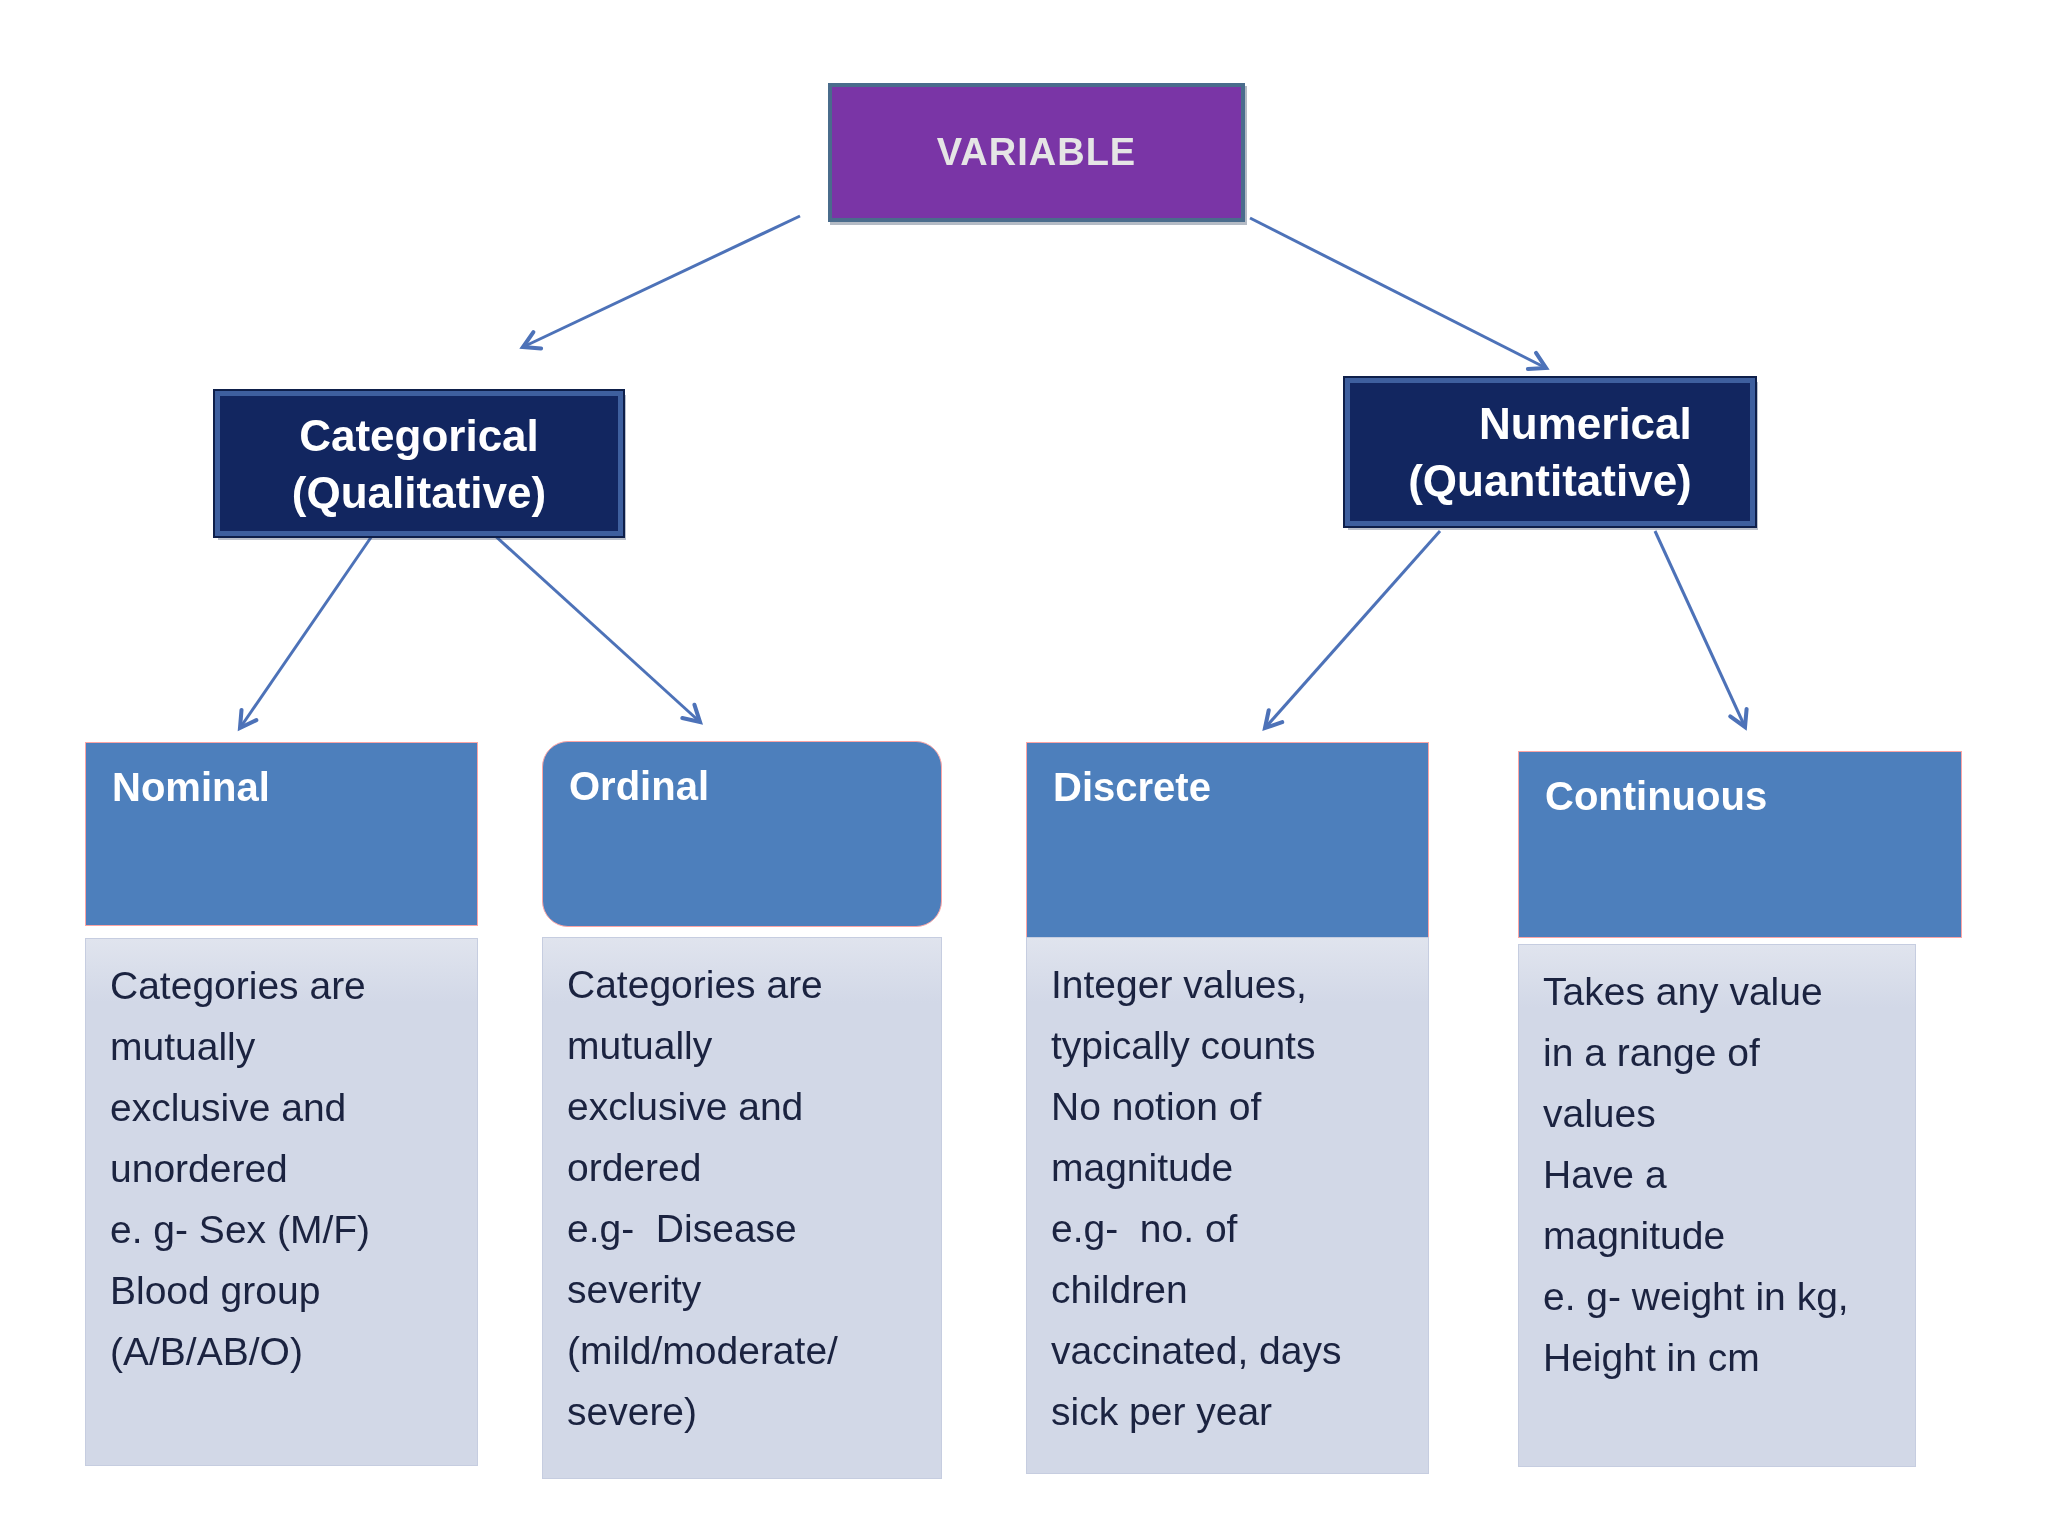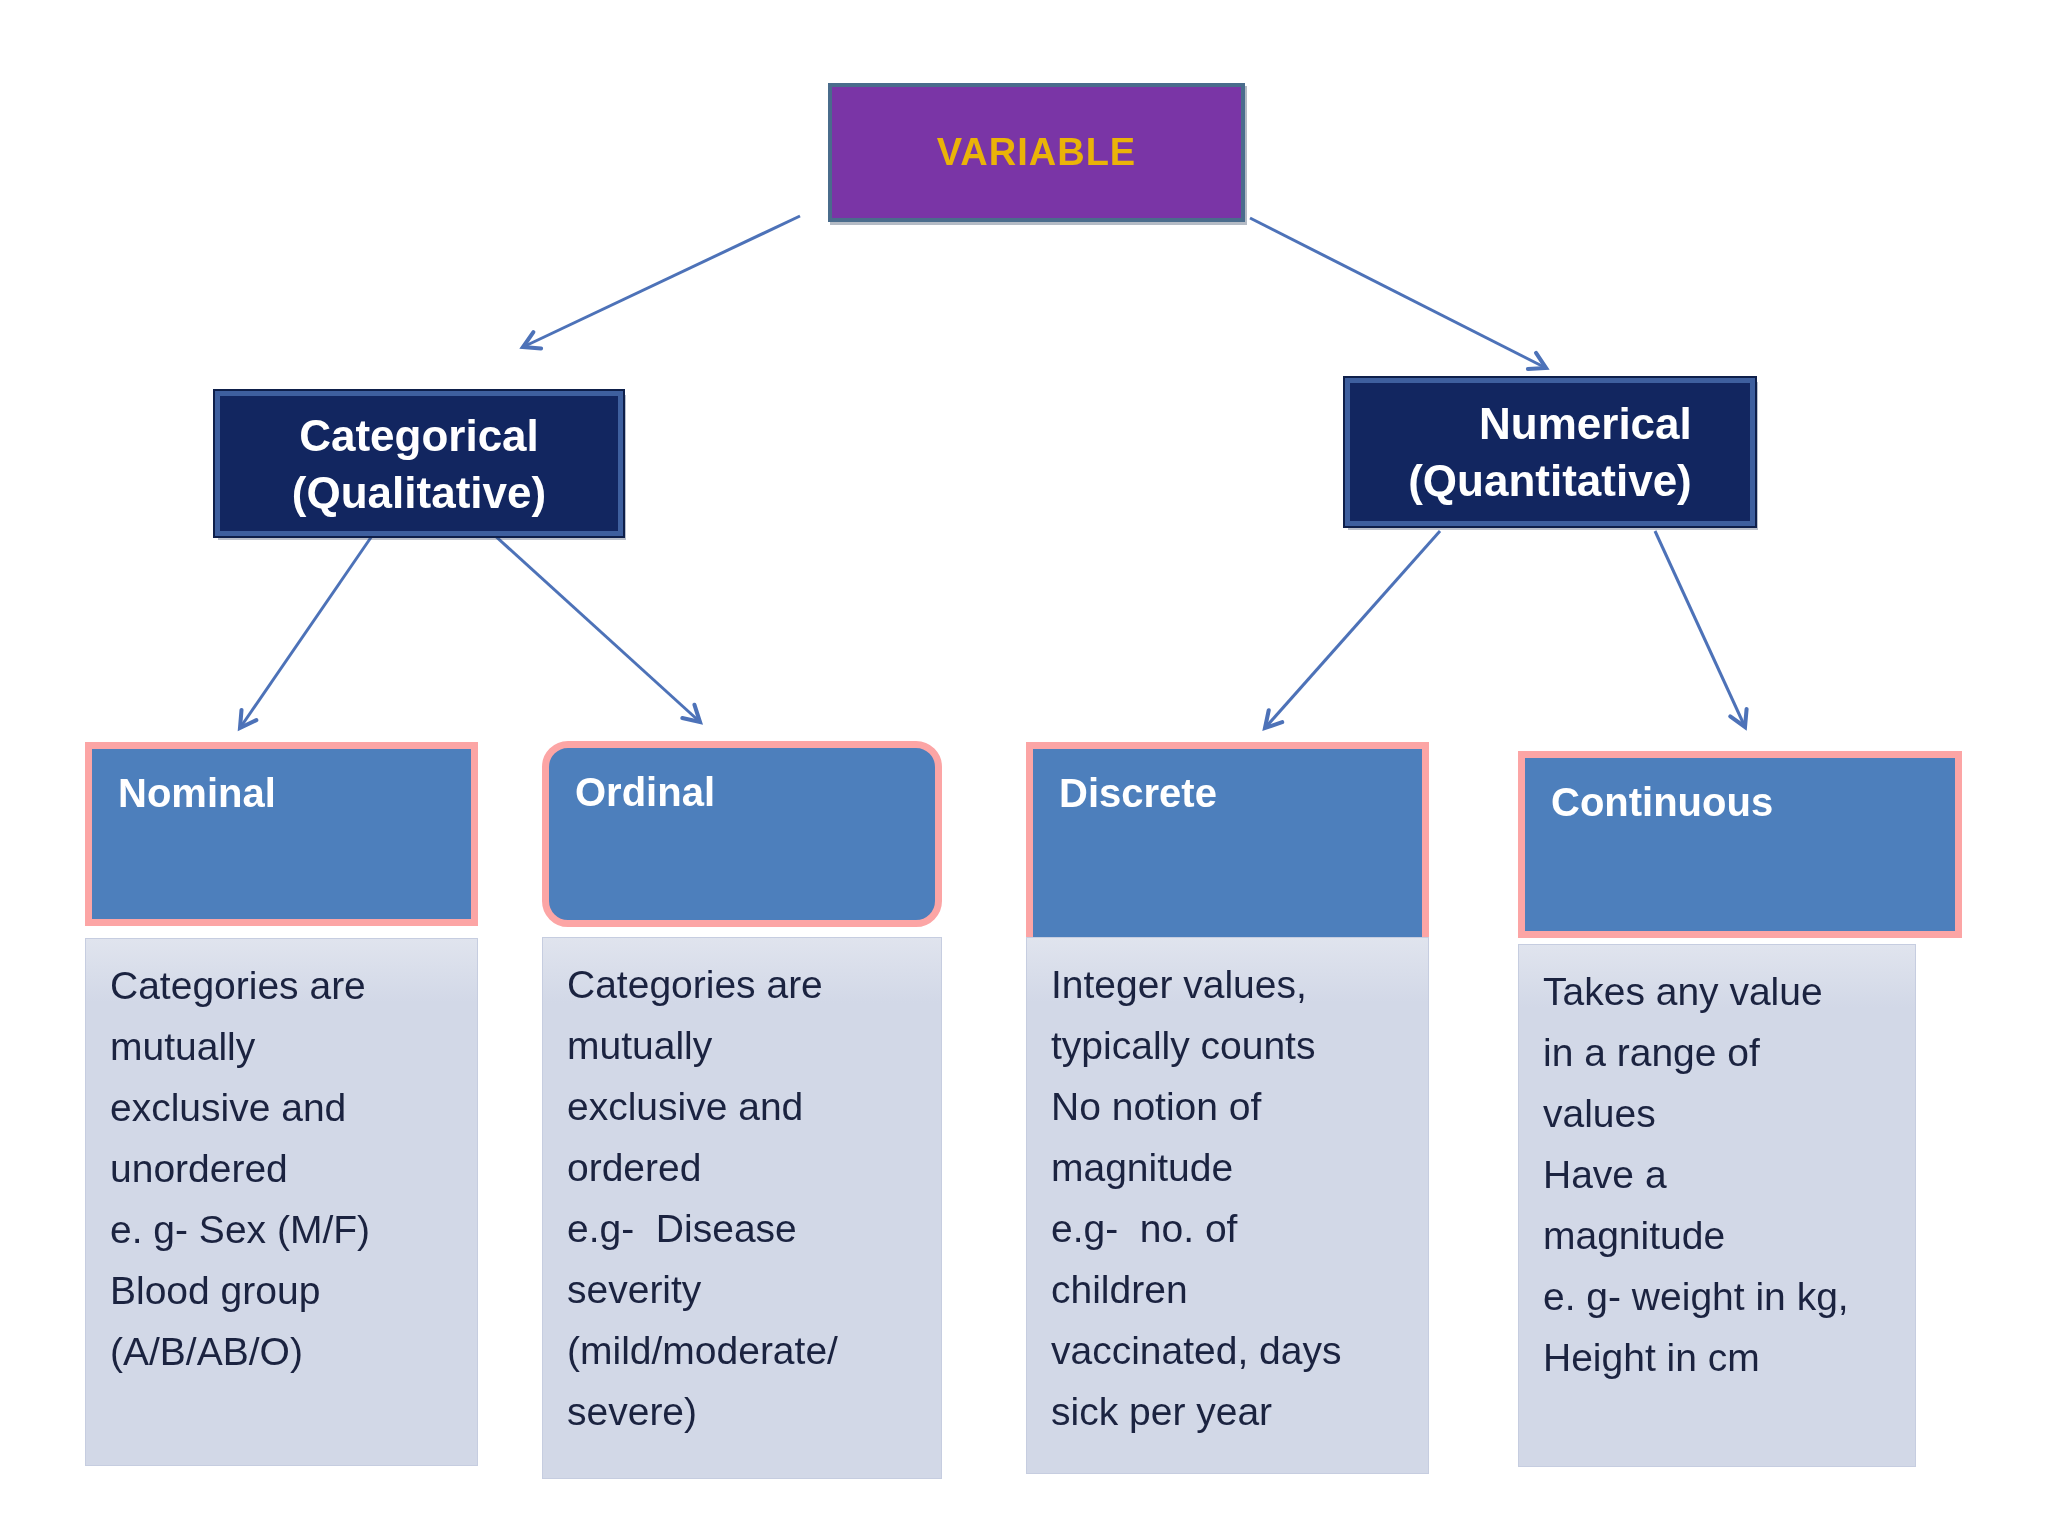--- a/index.html
+++ b/index.html
@@ -30,21 +30,21 @@
     justify-content: center;
     text-align: center;
   }
   .root-node {
     left: 828px; top: 83px; width: 417px; height: 139px;
     background: #7a35a6;
     border: 4px solid #4a6c8c;
     box-shadow: 2px 3px 0 rgba(40,60,90,0.35);
   }
   .root-label {
-    color: #eab308;
+    color: #e5e5e5;
     font-size: 38px;
     font-weight: bold;
     letter-spacing: 1px;
   }
   .branch-node {
     background: #122660;
     border: 5px solid #3e5f9e;
     outline: 2px solid #0e1f4a;
     box-shadow: 3px 4px 0 rgba(30,45,80,0.30);
   }
@@ -54,21 +54,21 @@
     color: #ffffff;
     font-size: 44px;
     font-weight: bold;
     line-height: 57px;
     white-space: pre-wrap;
   }
   .leaf-header {
     position: absolute;
     box-sizing: border-box;
     background: #4d7fbc;
-    border: 7px solid #fca5a5;
+    border: 1px solid #fca5a5;
   }
   .leaf-title {
     color: #ffffff;
     font-size: 40px;
     font-weight: bold;
     padding: 22px 0 0 26px;
     display: block;
   }
   .leaf-body {
     position: absolute;

